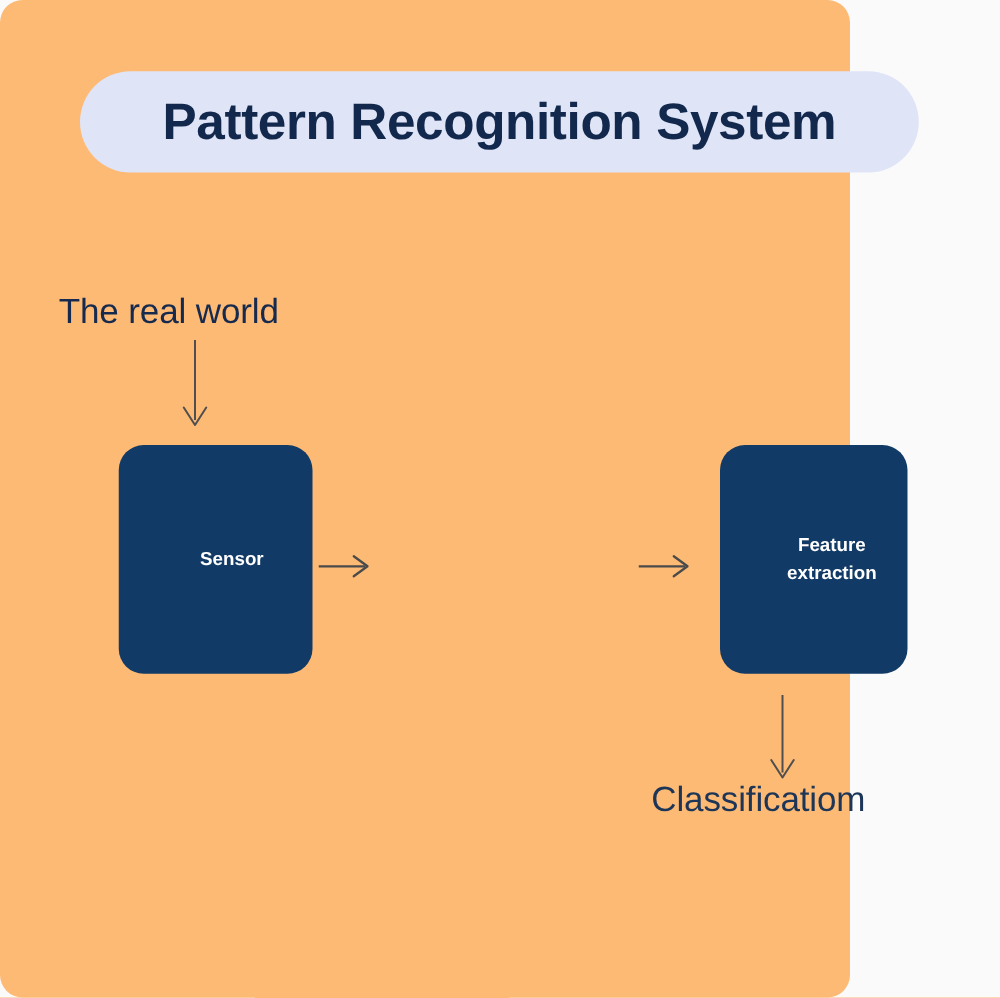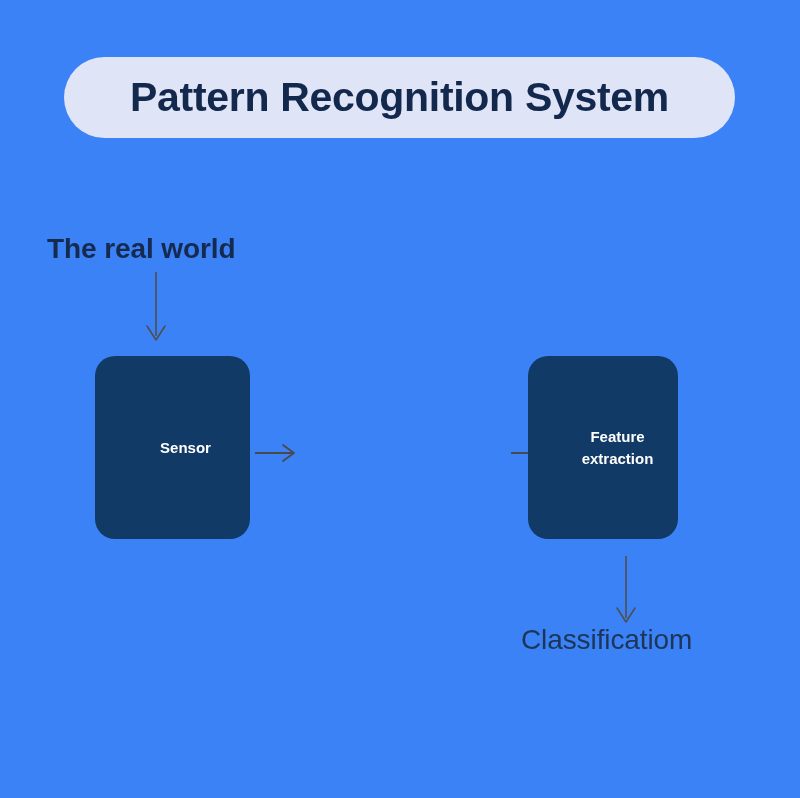--- a/index.html
+++ b/index.html
@@ -8,23 +8,24 @@
   }
   body {
     width: 800px;
     height: 798px;
     background: #fafafa;
     font-family: "Liberation Sans", sans-serif;
     overflow: hidden;
   }
   .canvas {
     position: relative;
-    width: 800px;
+    width: 680px;
     height: 798px;
-    background: #3b82f6;
+    background: #fdba74;
+    border-radius: 18px;
   }
 
   
   .title-pill {
     position: absolute;
     left: 64px;
     top: 57px;
     width: 671px;
     height: 81px;
     background: #dfe4f7;
@@ -41,21 +42,21 @@
     white-space: nowrap;
     line-height: 1;
   }
 
   
   .label-real-world {
     position: absolute;
     left: 47px;
     top: 233px;
     font-size: 28px;
-    font-weight: 700;
+    font-weight: 400;
     color: #152a4e;
     letter-spacing: -0.1px;
     white-space: nowrap;
   }
   .label-classification {
     position: absolute;
     left: 521px;
     top: 624px;
     font-size: 28px;
     font-weight: 400;
@@ -90,21 +91,21 @@
     height: 183px;
     padding-left: 40px;
   }
   #node-preprocessing {
     left: 300px;
     top: 356px;
     width: 206px;
     height: 183px;
   }
   #node-feature {
-    left: 528px;
+    left: 576px;
     top: 356px;
     width: 150px;
     height: 183px;
     padding-left: 43px;
   }
 
   
   .arrow-svg {
     position: absolute;
     overflow: visible;

